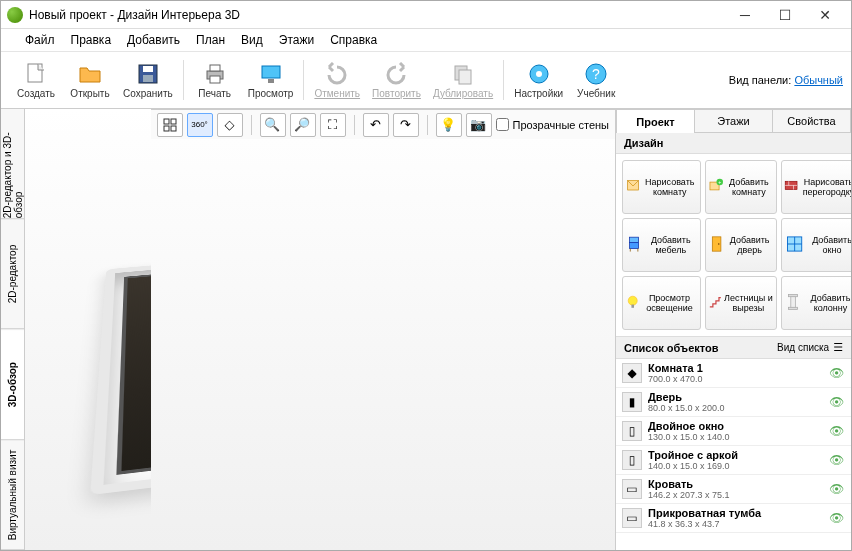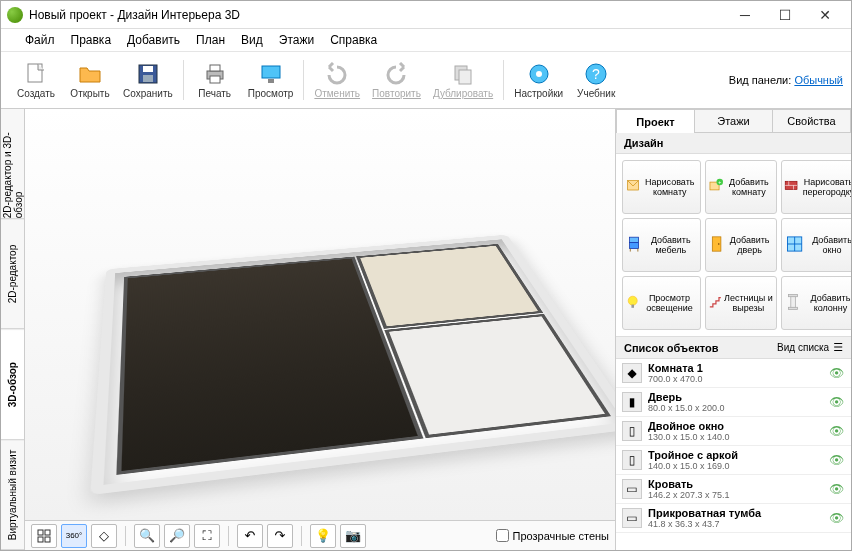--- a/index.html
+++ b/index.html
@@ -14,21 +14,21 @@
 .toolbar .tbtn { display: flex; flex-direction: column; align-items: center; padding: 2px 6px; font-size: 10px; color: #333; cursor: pointer; min-width: 54px; }
 .toolbar .tbtn .ticon { width: 26px; height: 24px; margin-bottom: 2px; }
 .toolbar .tbtn.disabled { color: #aaa; text-decoration: underline; }
 .toolbar .sep { width: 1px; height: 40px; background: #ddd; margin: 0 4px; }
 .toolbar .rightlabel { margin-left: auto; font-size: 11px; }
 .toolbar .rightlabel a { color: #06c; text-decoration: underline; }
 .main { flex: 1; display: flex; overflow: hidden; }
 .vtabs { width: 24px; display: flex; flex-direction: column; border-right: 1px solid #ccc; background: #f7f7f7; }
 .vtab { flex: 1; display: flex; align-items: center; justify-content: center; border-top: 1px solid #ccc; font-size: 10px; writing-mode: vertical-rl; transform: rotate(180deg); cursor: pointer; }
 .vtab.active { background: #fff; font-weight: bold; }
-.viewport { flex: 1; position: relative; background: linear-gradient(#fff, #f0f0f0); display: flex; flex-direction: column; }
+.viewport { flex: 1; position: relative; background: linear-gradient(#fff, #f0f0f0); display: flex; flex-direction: row; }
 .scene { flex: 1; position: relative; overflow: hidden; }
 .floor3d { position: absolute; left: 80px; top: 50px; width: 470px; height: 360px; background: #fafafa; border-radius: 8px; transform: perspective(900px) rotateX(55deg) rotateZ(-10deg); box-shadow: 0 20px 30px rgba(0,0,0,.25) inset, 0 10px 20px rgba(0,0,0,.15); border: 10px solid #e8e8e8; }
 .room { position: absolute; border: 4px solid #555; background: #2a2620; }
 .room1 { left: 10px; top: 10px; width: 260px; height: 320px; background: linear-gradient(#3a342c,#221f1a); }
 .room2 { left: 272px; top: 10px; width: 170px; height: 150px; background: #e8e1d0; }
 .room3 { left: 272px; top: 162px; width: 170px; height: 168px; background: #efeeec; }
 .bottombar { height: 30px; border-top: 1px solid #ccc; display: flex; align-items: center; padding: 0 6px; gap: 4px; background: #fafafa; }
 .bottombar .bbtn { width: 26px; height: 24px; border: 1px solid #bbb; border-radius: 2px; background: #fff; display: flex; align-items: center; justify-content: center; font-size: 13px; cursor: pointer; }
 .bottombar .bbtn.active { background: #e0ecff; border-color: #6af; }
 .bottombar .bsep { width: 1px; height: 20px; background: #ccc; margin: 0 4px; }

